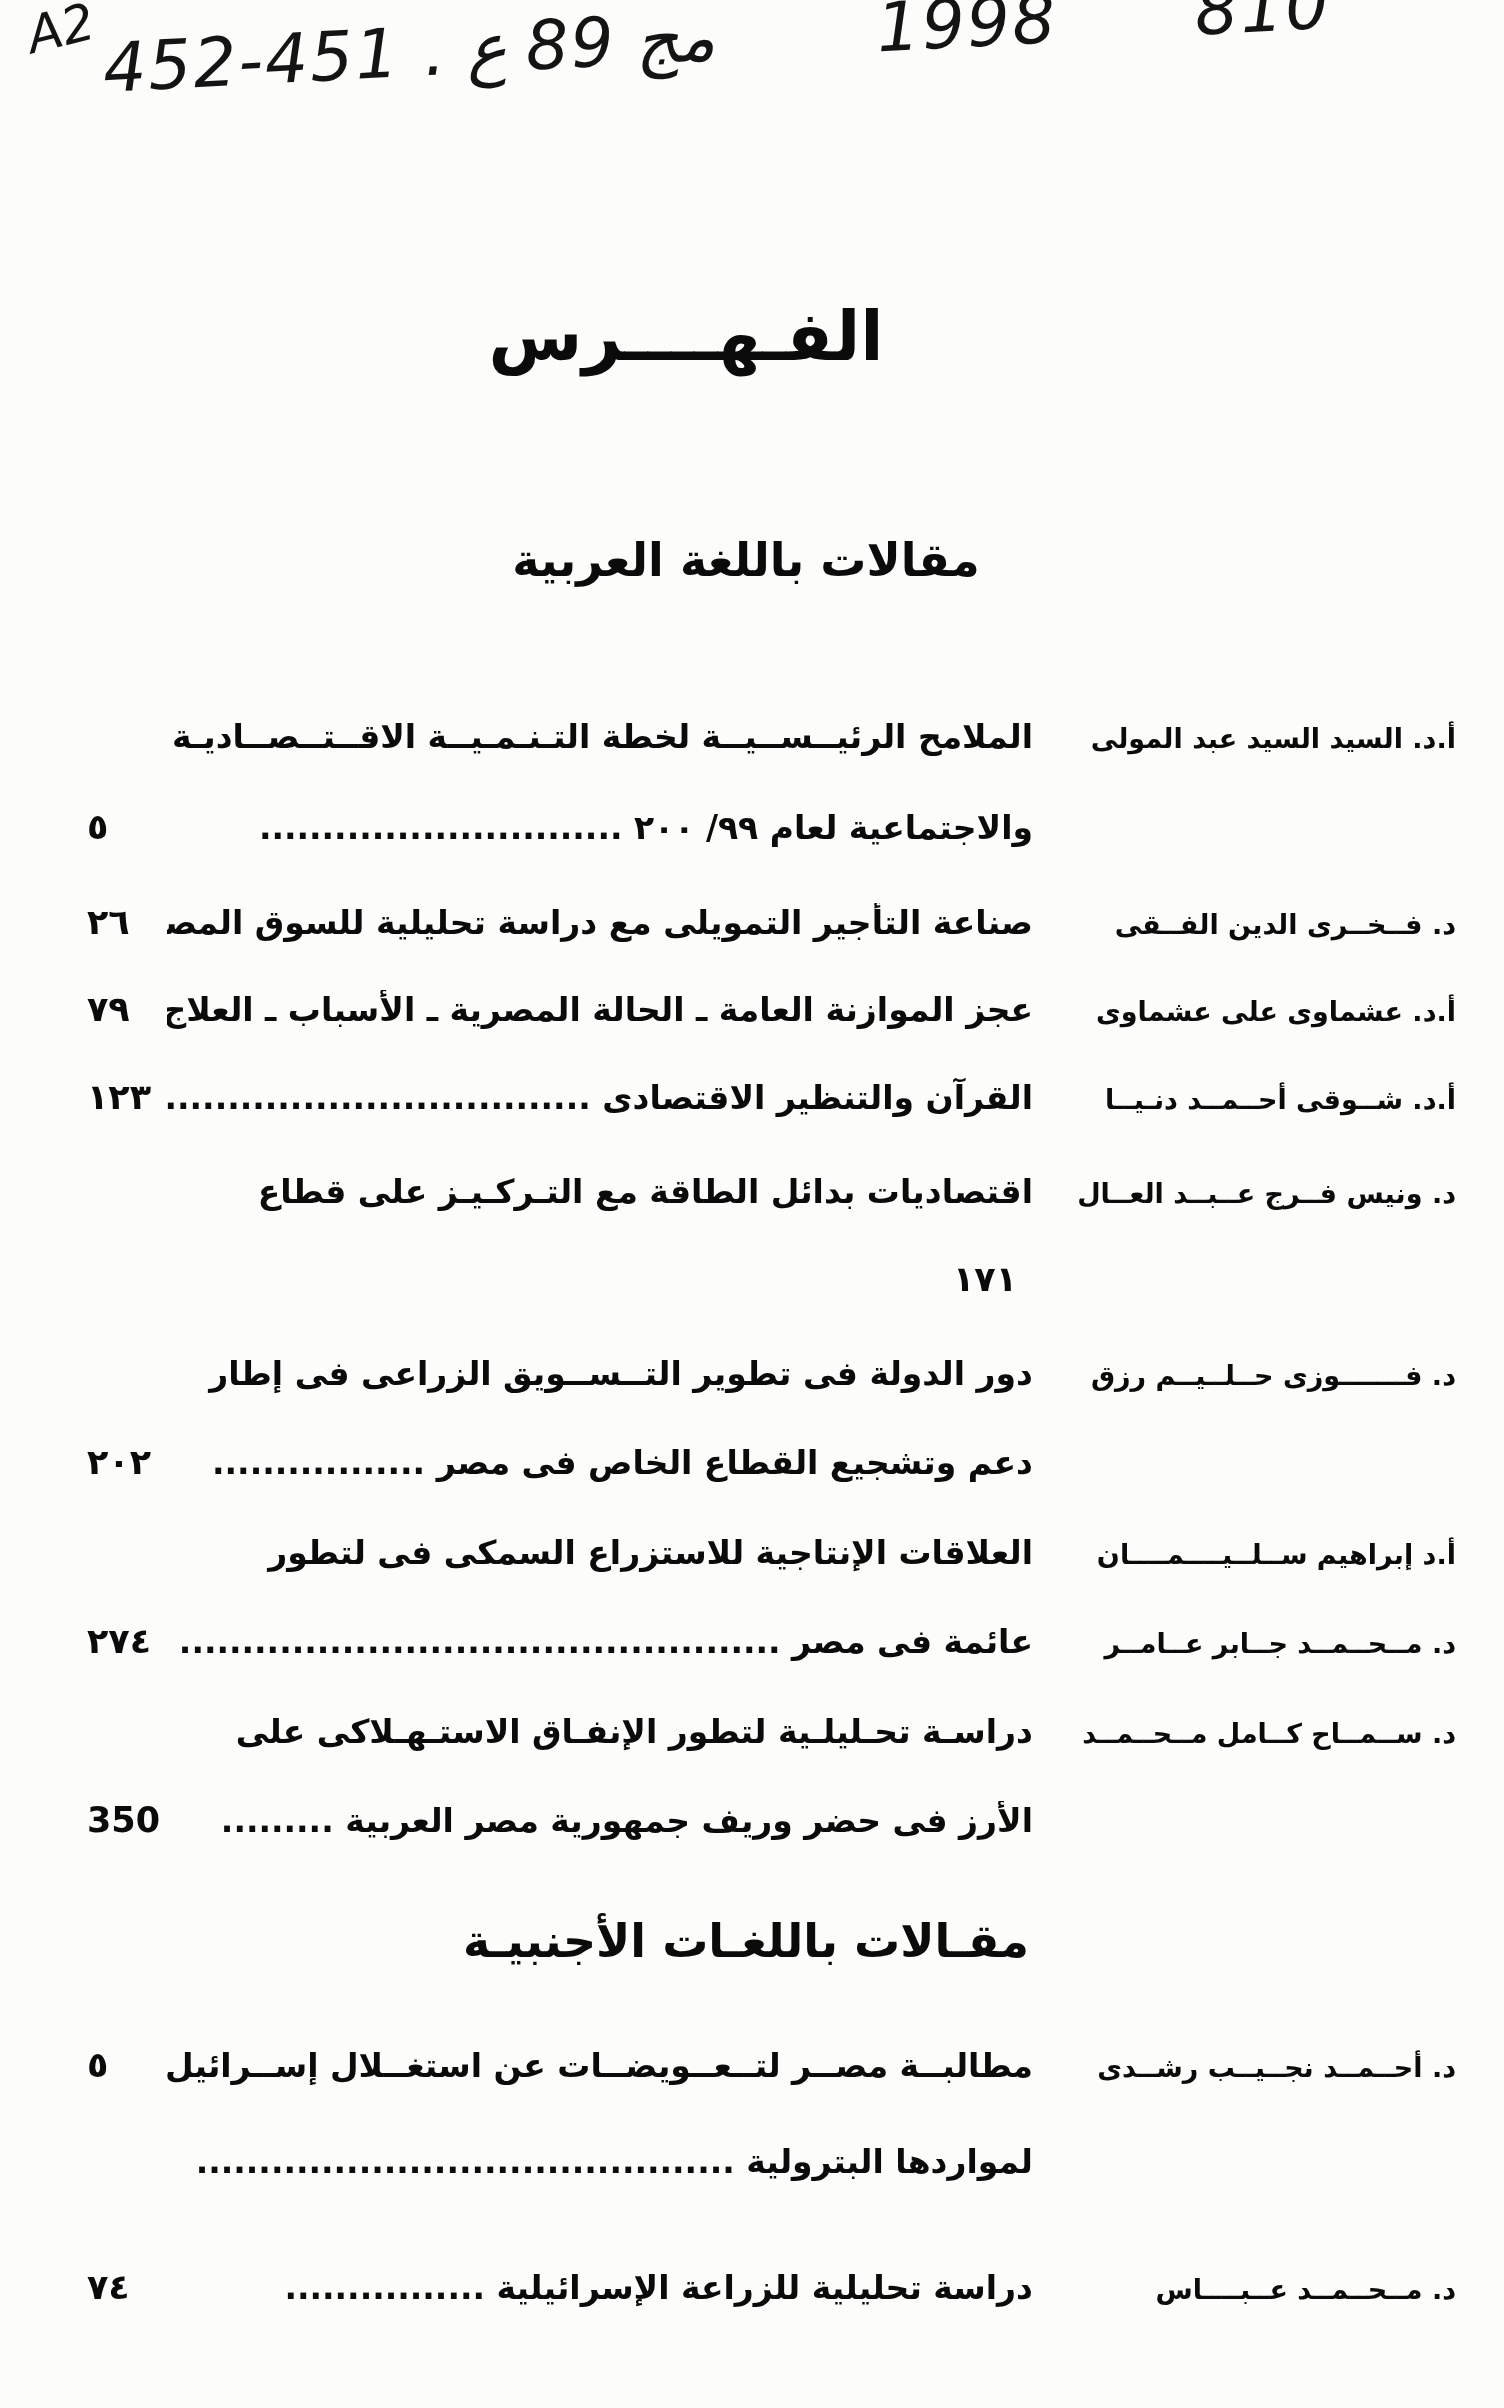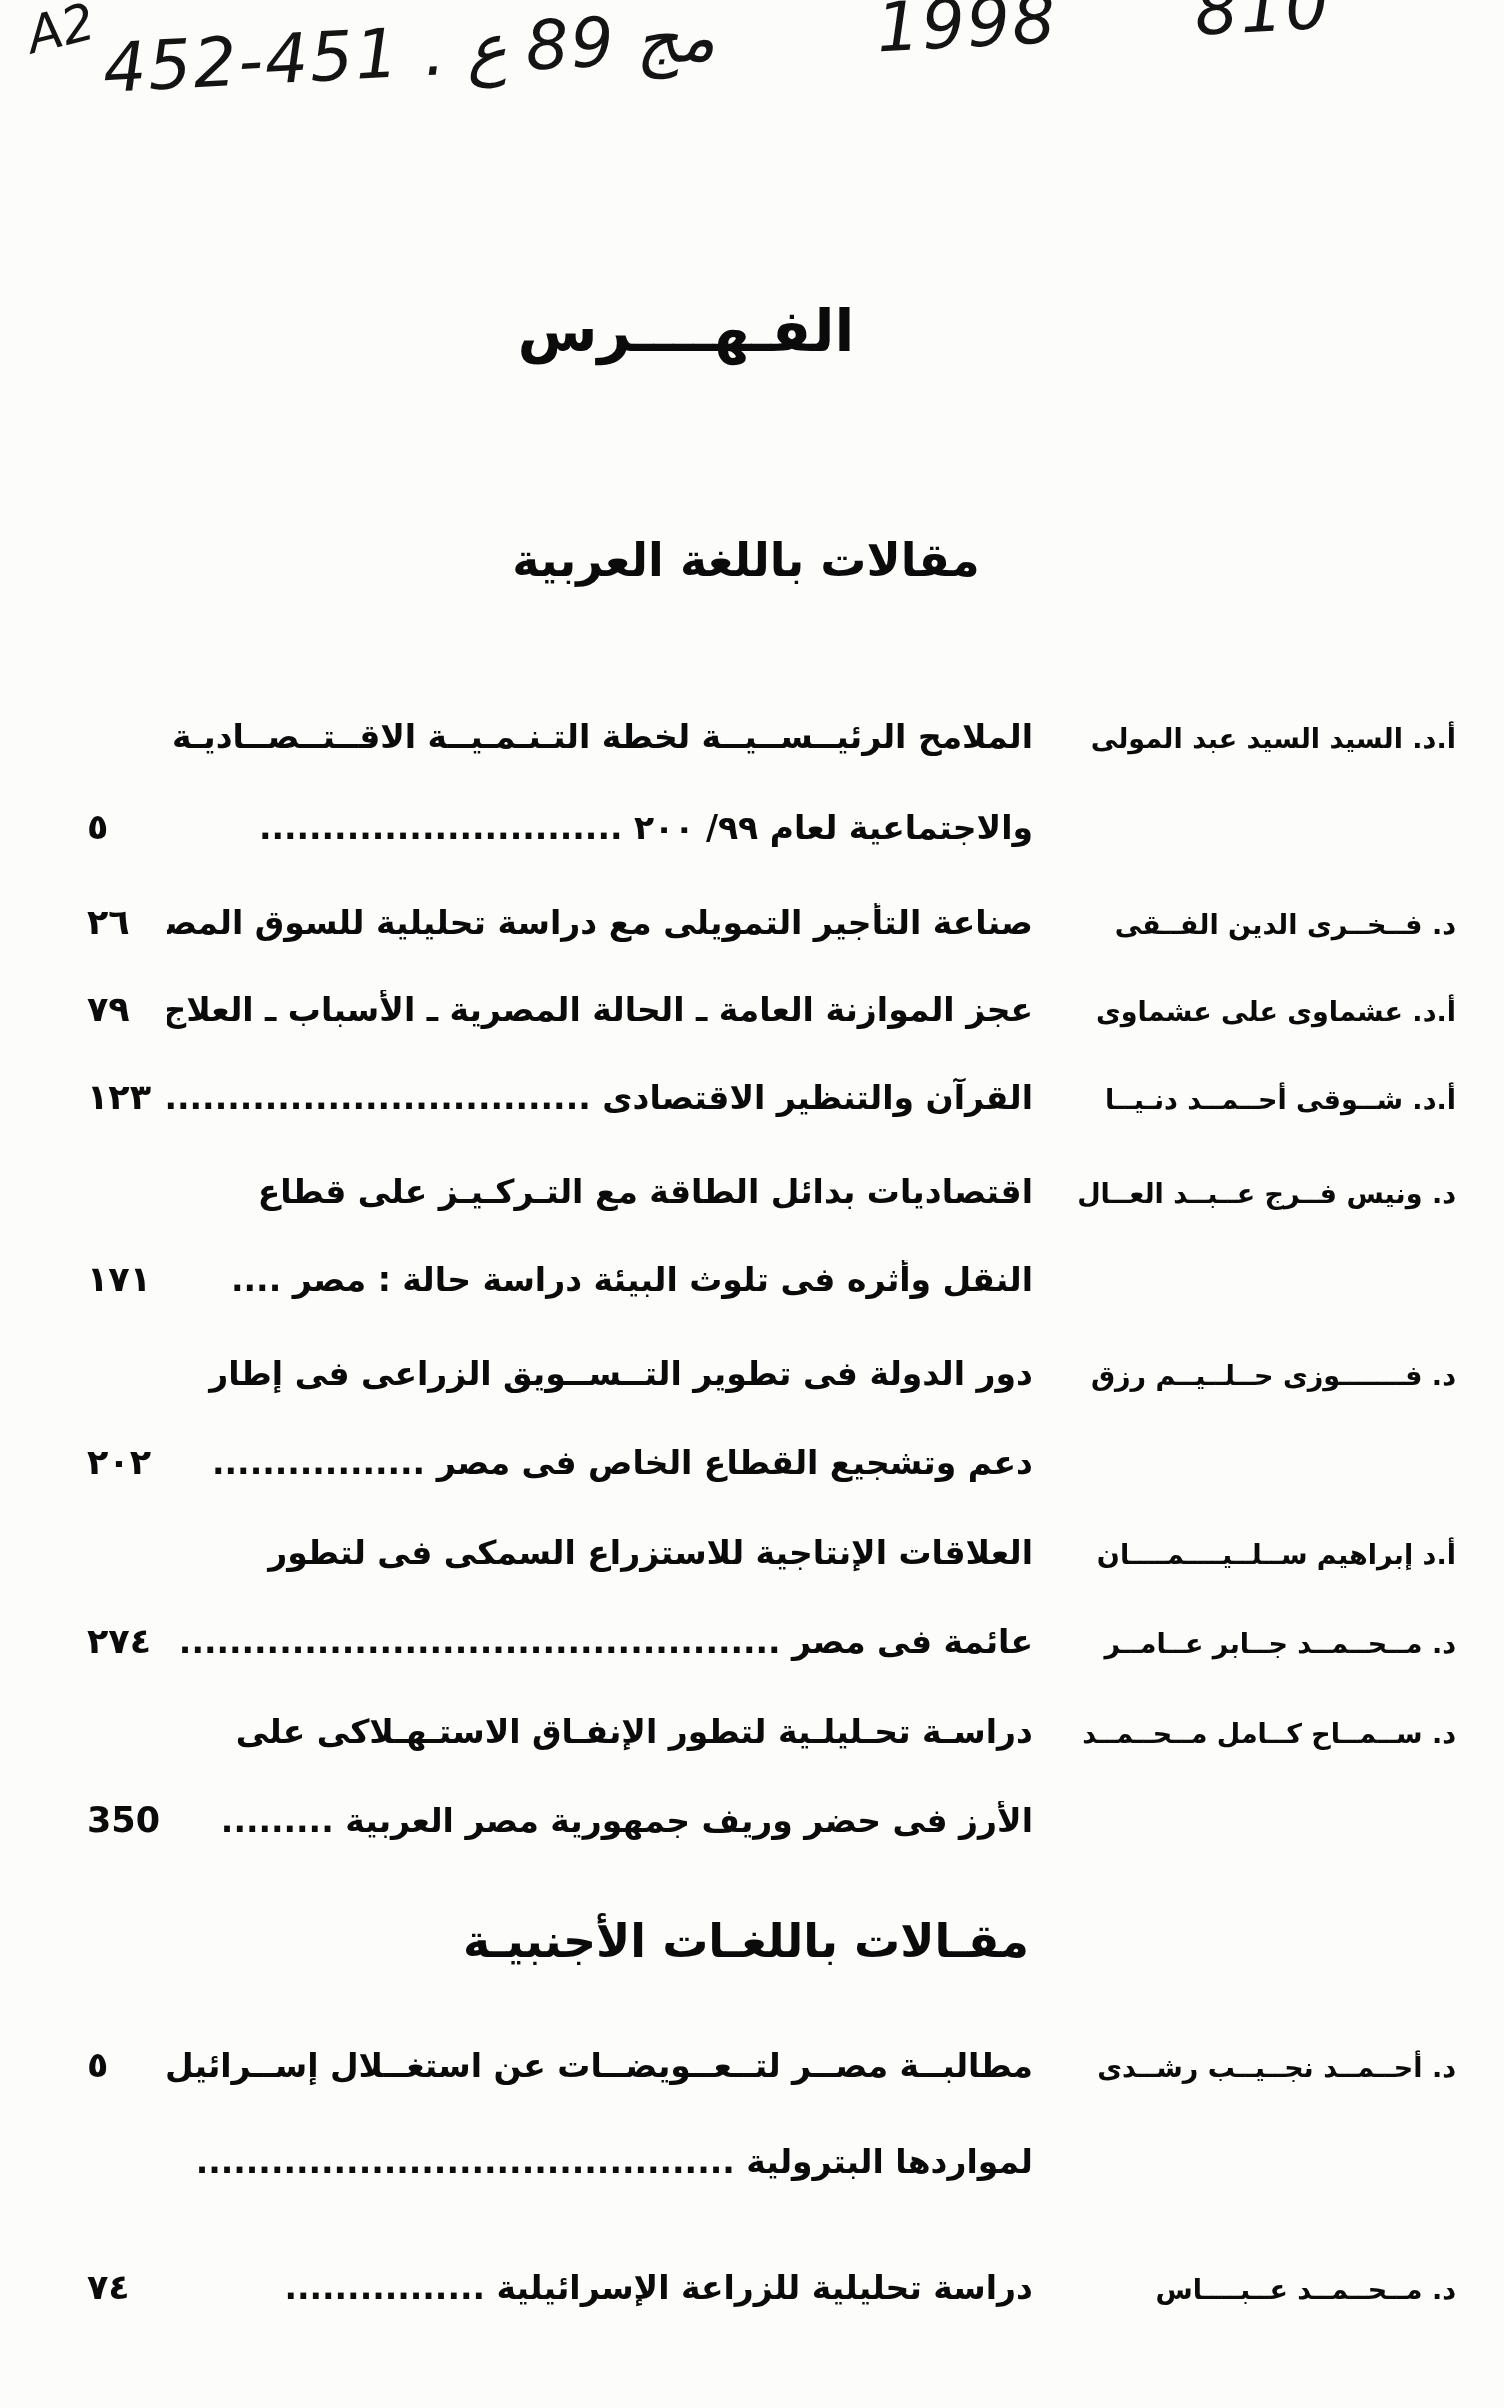--- a/index.html
+++ b/index.html
@@ -15,21 +15,21 @@
     top:28.5px;left:103px;font-size:68px;display:flex;align-items:baseline;
     transform:rotate(-3deg);transform-origin:left center;letter-spacing:1.9px;
   }
   .hw-line span{display:inline-block;}
   .hw-gap-s{margin-left:19px;}
   .hw-gap-l{margin-left:162px;}
   .hw-gap-xl{margin-left:138px;}
   
   .page-title{
     position:absolute;top:297px;left:0;right:133px;text-align:center;
-    font-size:58px;font-weight:700;letter-spacing:1px;
+    font-size:68px;font-weight:700;letter-spacing:1px;
   }
   .sec-heading{
     position:absolute;left:0;right:57px;text-align:center;
     font-size:46px;font-weight:700;padding-left:44px;
   }
   #sec1-heading{top:533px;}
   #sec2-heading{top:1914px;}
   .toc-row{
     position:absolute;left:55px;right:49px;height:49px;
     display:flex;direction:rtl;align-items:baseline;
@@ -87,21 +87,20 @@
   <span class="toc-title">القرآن والتنظير الاقتصادى .......................................</span>
   <span class="toc-page">١٢٣</span>
 </div>
 <div id="r5" class="toc-row">
   <span class="toc-author">د. ونيس فــرج عــبــد العــال</span>
   <span class="toc-title">اقتصاديات بدائل الطاقة مع التـركـيـز على قطاع</span>
   <span class="toc-page"></span>
 </div>
 <div id="r6" class="toc-row">
   <span class="toc-author"></span>
-  <span class="toc-title">النقل وأثره فى تلوث البيئة دراسة حالة : مصر ....</span>
   <span class="toc-page">١٧١</span>
 </div>
 <div id="r7" class="toc-row">
   <span class="toc-author">د. فـــــــوزى حــلــيــم رزق</span>
   <span class="toc-title">دور الدولة فى تطوير التــســويق الزراعى فى إطار</span>
   <span class="toc-page"></span>
 </div>
 <div id="r8" class="toc-row">
   <span class="toc-author"></span>
   <span class="toc-title">دعم وتشجيع القطاع الخاص فى مصر .................</span>

